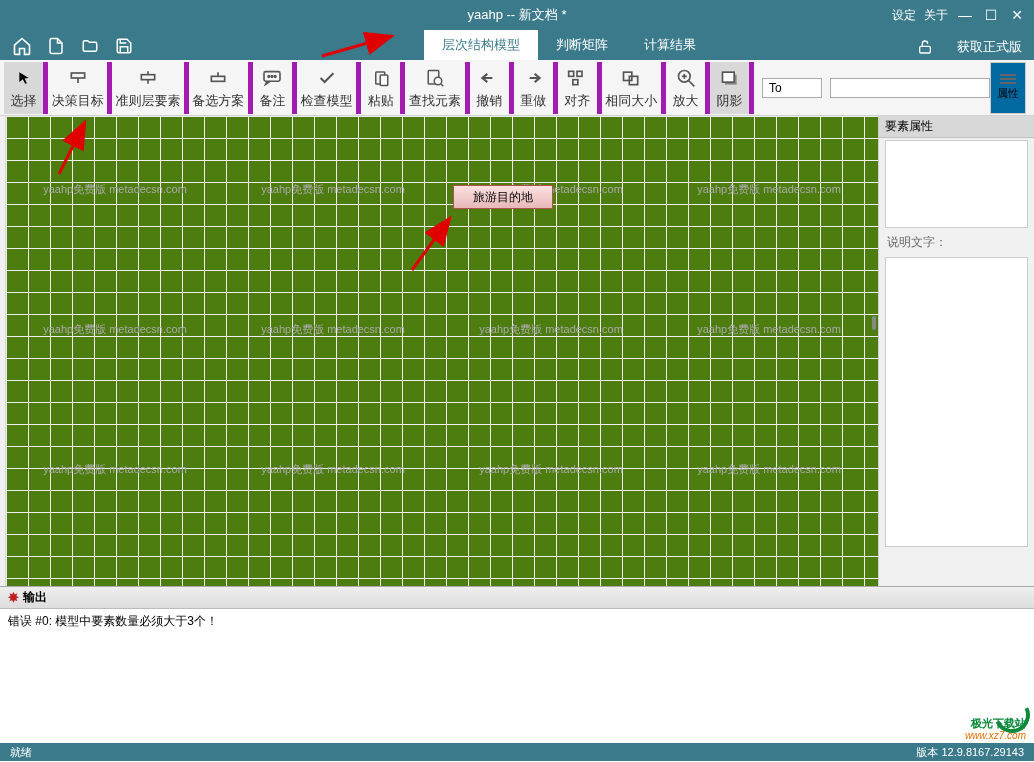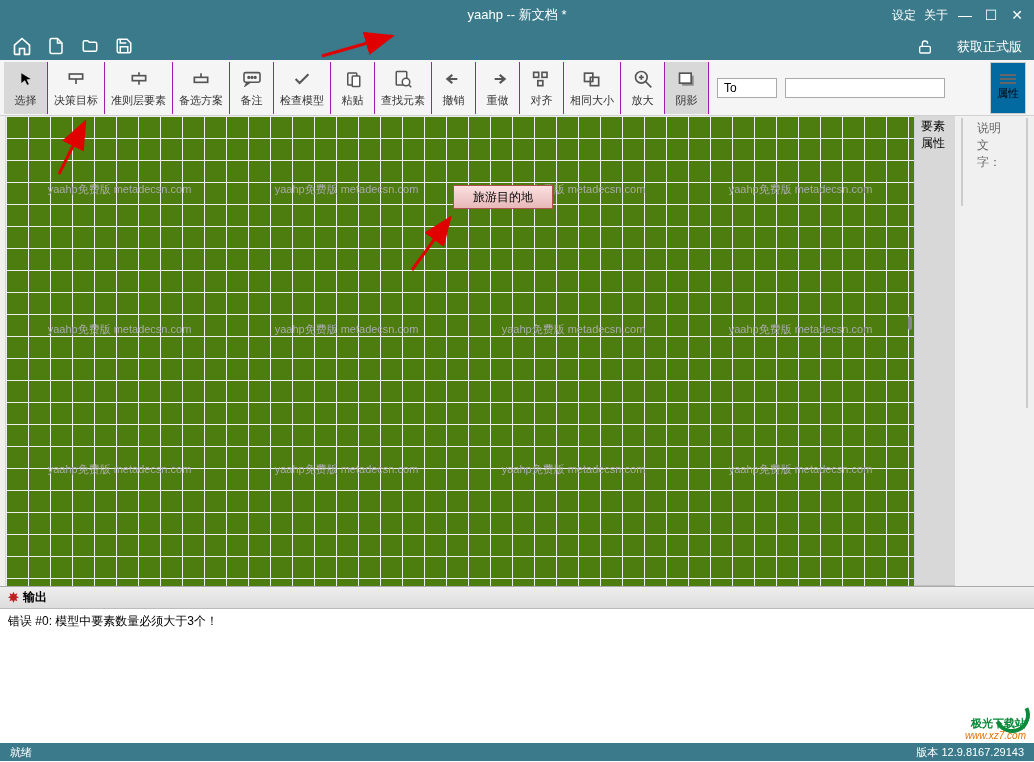--- a/index.html
+++ b/index.html
@@ -12,21 +12,21 @@
 .win-btn { width: 18px; height: 18px; display: inline-flex; align-items: center; justify-content: center; cursor: pointer; font-size: 14px; }
 
 .menubar { background: #3a7a8a; height: 30px; display: flex; align-items: flex-end; color: #fff; font-size: 13px; padding-left: 8px; position: relative; }
 .icon-btn { width: 28px; height: 28px; display: inline-flex; align-items: center; justify-content: center; cursor: pointer; margin-right: 6px; }
 .tab { padding: 6px 18px; cursor: pointer; }
 .tab.active { background: #fff; color: #3a7a8a; }
 .tabs-wrapper { display: flex; margin-left: 280px; }
 .menubar-right { position: absolute; right: 12px; bottom: 4px; display: flex; align-items: center; gap: 24px; color: #fff; cursor: pointer; }
 
 .toolbar { background: #f5f5f5; border-bottom: 1px solid #d0d0d0; height: 56px; display: flex; align-items: center; padding: 2px 4px; }
-.tool-btn { display: flex; flex-direction: column; align-items: center; justify-content: center; padding: 4px 6px; cursor: pointer; font-size: 11px; color: #333; min-width: 44px; border-right: 1px solid #a21caf; height: 52px; }
+.tool-btn { display: flex; flex-direction: column; align-items: center; justify-content: center; padding: 4px 6px; cursor: pointer; font-size: 13px; color: #333; min-width: 44px; border-right: 5px solid #a21caf; height: 52px; }
 .tool-btn:last-of-type { border-right: none; }
 .tool-btn.selected { background: #d8d8d8; }
 .tool-icon { font-size: 18px; height: 24px; display: flex; align-items: center; justify-content: center; color: #555; }
 .tool-label { margin-top: 2px; white-space: nowrap; }
 .toolbar-input { margin-left: 8px; border: 1px solid #aaa; padding: 2px 6px; font-size: 12px; width: 60px; height: 20px; background: #fff; }
 .toolbar-input-wide { width: 160px; }
 .toolbar-right { margin-left: auto; margin-right: 4px; }
 .prop-btn { display: flex; flex-direction: column; align-items: center; justify-content: center; padding: 4px 6px; cursor: pointer; font-size: 11px; width: 36px; height: 52px; background: #0369a1; border: 1px solid #ccc; }
 .prop-btn .bars { display: flex; flex-direction: column; gap: 2px; }
 .prop-btn .bar { width: 16px; height: 2px; background: #666; }
@@ -39,21 +39,21 @@
     linear-gradient(to right, #eee 1px, transparent 1px),
     linear-gradient(to bottom, #eee 1px, transparent 1px);
   background-size: 22px 22px;
 }
 .watermark-row { position: absolute; left: 0; width: 100%; display: flex; justify-content: space-around; color: #aaa; font-size: 11px; pointer-events: none; font-family: Arial; }
 .node-box { position: absolute; left: 447px; top: 69px; width: 100px; height: 24px; background: linear-gradient(#fbe0e0, #e8b8b8); border: 1px solid #b05050; display: flex; align-items: center; justify-content: center; font-size: 12px; cursor: pointer; }
 .scroll-handle { position: absolute; right: 2px; top: 200px; width: 4px; height: 14px; background: #888; border-radius: 2px; }
 
 .arrow-svg { position: absolute; pointer-events: none; }
 
-.prop-panel { width: 120px; background: #f0f0f0; border-left: 1px solid #d0d0d0; display: flex; flex-direction: row; font-size: 12px; }
+.prop-panel { width: 156px; background: #f0f0f0; border-left: 1px solid #d0d0d0; display: flex; flex-direction: column; font-size: 12px; }
 .prop-header { background: #d8d8d8; padding: 2px 6px; font-size: 12px; border-bottom: 1px solid #c0c0c0; }
 .prop-label { padding: 4px 8px; color: #666; }
 .prop-textarea { margin: 2px 6px; height: 88px; border: 1px solid #ccc; background: #fff; }
 .prop-textarea.tall { height: 290px; }
 
 .output-section { border-top: 1px solid #aaa; }
 .output-header { background: linear-gradient(#eee, #ddd); padding: 2px 8px; font-size: 12px; font-weight: bold; display: flex; align-items: center; gap: 4px; border-bottom: 1px solid #bbb; }
 .output-header .icon { color: #c02020; font-size: 13px; }
 .output-body { height: 134px; background: #fff; padding: 4px 8px; font-size: 12px; overflow: auto; }
 
@@ -99,20 +99,25 @@
     <svg width="20" height="18" viewBox="0 0 24 24" fill="none" stroke="#fff" stroke-width="2">
         <path d="M3 7a2 2 0 0 1 2-2h4l2 2h8a2 2 0 0 1 2 2v8a2 2 0 0 1-2 2H5a2 2 0 0 1-2-2z"></path>
       </svg>
   </span>
   <span class="icon-btn">
     <svg width="18" height="18" viewBox="0 0 24 24" fill="none" stroke="#fff" stroke-width="2">
         <path d="M19 21H5a2 2 0 0 1-2-2V5a2 2 0 0 1 2-2h11l5 5v11a2 2 0 0 1-2 2z"></path>
         <path d="M17 21v-8H7v8M7 3v5h8"></path>
       </svg>
   </span>
+  <div class="tabs-wrapper">
+    <div class="tab active">层次结构模型</div>
+    <div class="tab">判断矩阵</div>
+    <div class="tab">计算结果</div>
+  </div>
   <div class="menubar-right">
     <svg width="16" height="16" viewBox="0 0 24 24" fill="none" stroke="#fff" stroke-width="2">
         <rect x="4" y="11" width="16" height="10" rx="2"></rect>
         <path d="M8 11V7a4 4 0 0 1 8 0"></path>
       </svg>
     <span>获取正式版</span>
   </div>
 </div>
 
 <div class="toolbar">

